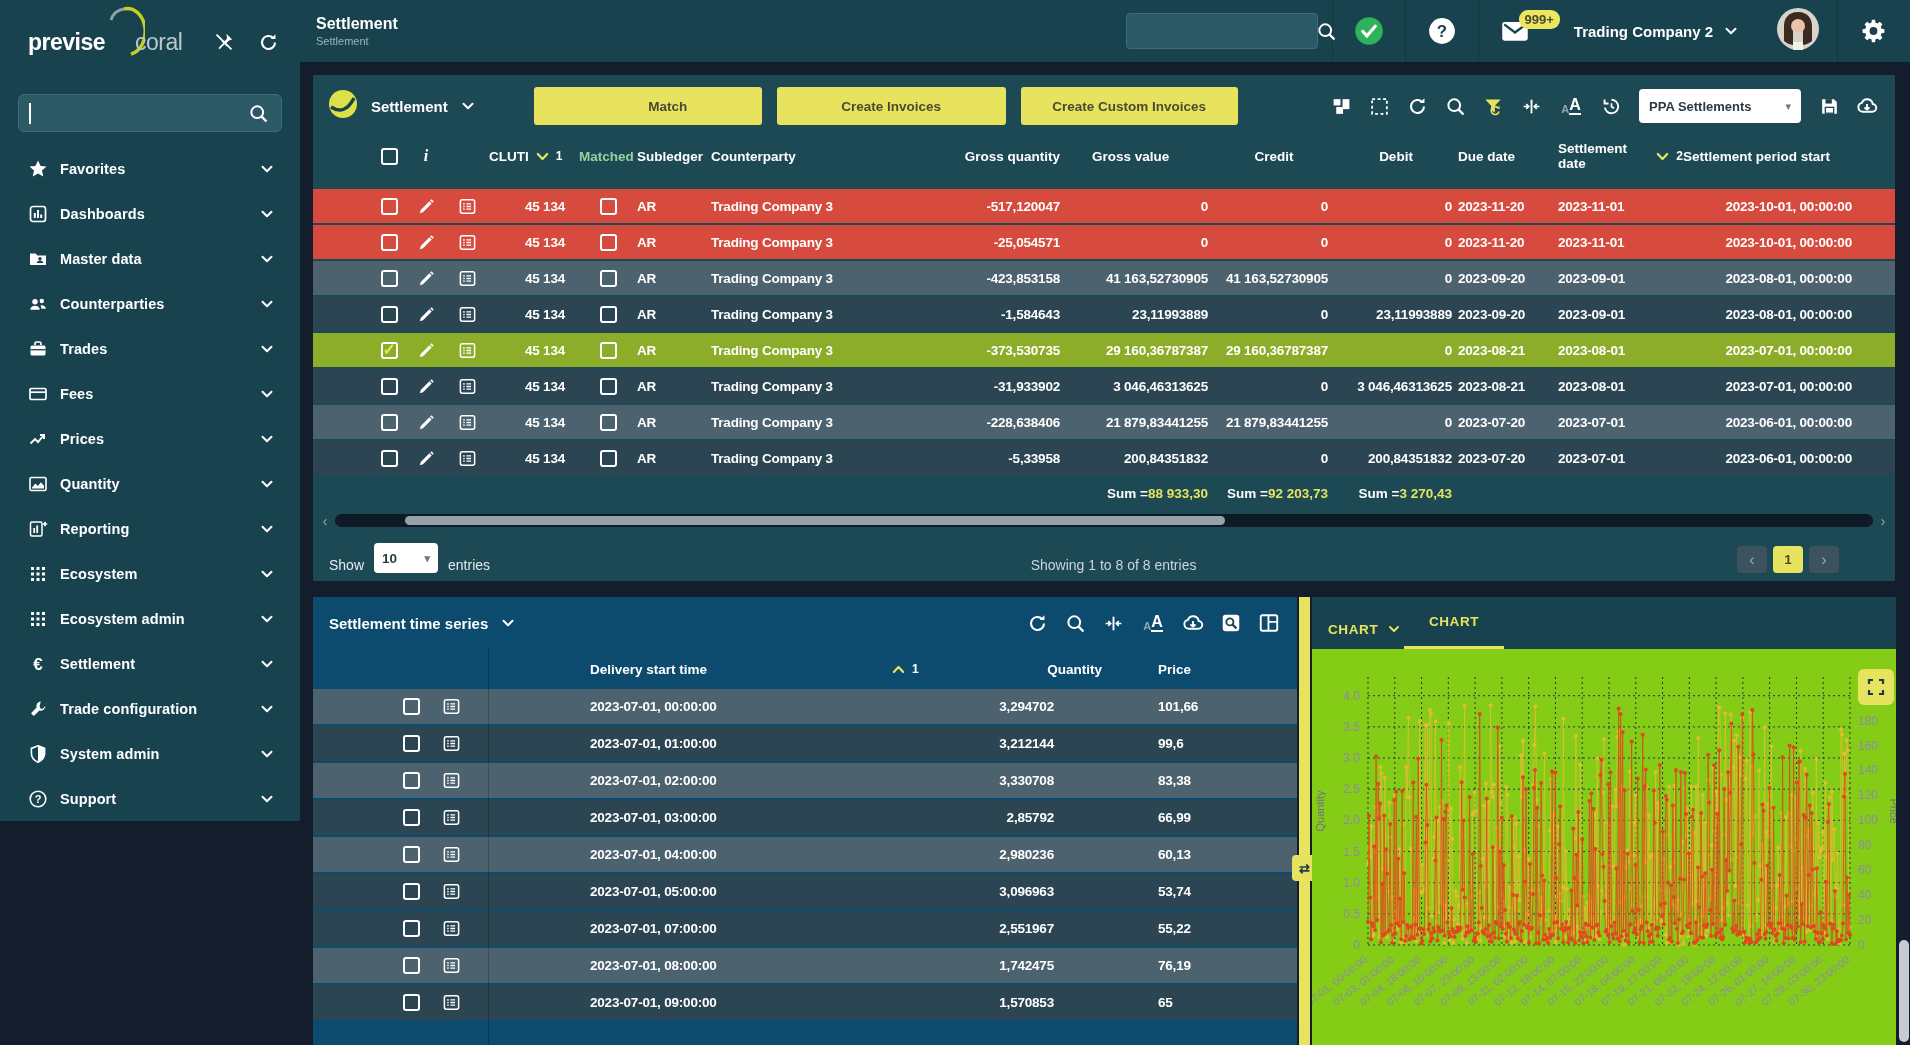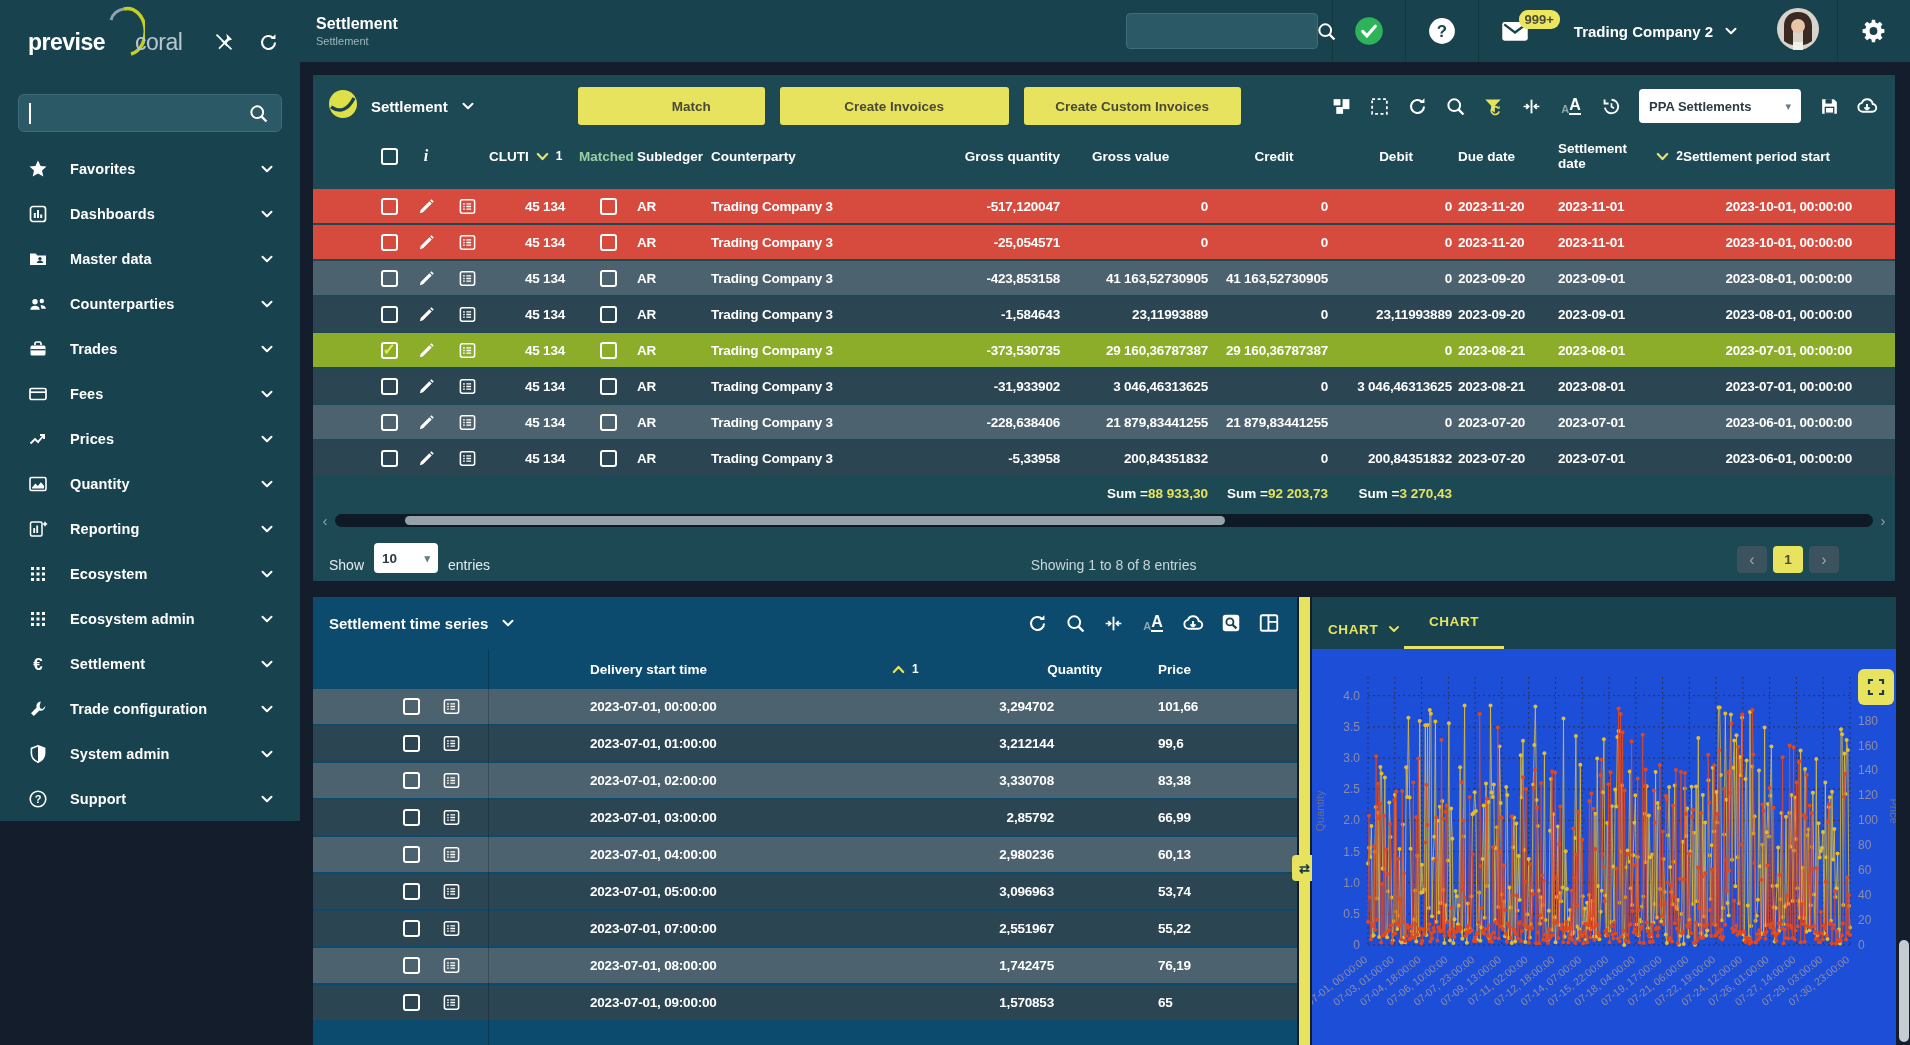--- a/index.html
+++ b/index.html
@@ -17,21 +17,21 @@
   .side-top-icons { display:flex; gap:16px; margin-left:auto; }
   .side-top-icons .tbi { width:28px; height:28px; }
   .side-search { position:relative; margin:22px 18px 10px 18px; height:38px;
     background:#2b5messenger; background:#2b5966; border:1px solid #3f6b78; border-radius:6px;
     display:flex; align-items:center; padding:0 10px; }
   .side-search input { flex:1; background:transparent; border:none; outline:none;
     color:#fff; font-size:14px; font-family:inherit; }
   .side-search .caret-bar { position:absolute; left:10px; top:8px; width:2px; height:21px; background:#fff; }
   .nav { margin-top:14px; }
   .nav-item { display:flex; align-items:center; height:45px; padding:0 24px 0 26px;
-    gap:20px; cursor:pointer; }
+    gap:10px; cursor:pointer; }
   .nav-item .nicon { width:24px; display:flex; justify-content:center; align-items:center; }
   .nav-item .nlabel { color:#fff; font-size:14.5px; font-weight:700; letter-spacing:0.1px; }
   .nav-item .nchev { margin-left:auto; display:flex; }
 
   
   .topbar { position:absolute; left:300px; top:0; right:0; height:62px;
     background:#18424e; display:flex; align-items:center; z-index:4; }
   .title-block { padding-left:16px; }
   .page-title { color:#fff; font-size:16px; font-weight:700; }
   .page-subtitle { color:#9db4bb; font-size:11px; margin-top:2px; }
@@ -50,21 +50,21 @@
   .avatar-wrap { border:none; }
 
   
   .main { position:absolute; left:300px; top:62px; right:0; bottom:0; background:#131d2c; }
   .panel-top { position:absolute; left:13px; top:13px; width:1582px; height:506px; background:#1d4955; }
   .ptoolbar { height:58px; display:flex; align-items:center; padding:10px 10px 6px 14px; }
   .pt-title { display:flex; align-items:center; gap:10px; color:#fff; font-size:15px;
     font-weight:700; margin-left:12px; cursor:pointer; white-space:nowrap; }
   .ybtn { height:38px; border:none; border-radius:3px; background:#e7e35f; color:#4a4a33;
     font-size:13.5px; font-weight:700; font-family:inherit; cursor:pointer; margin-left:15px; }
-  .btn-match { width:187px; margin-left:100px;padding-left:40px; }
+  .btn-match { width:228px; margin-left:56px;padding-left:40px; }
   .btn-ci { width:229px; }
   .btn-cci { width:217px; }
   .pt-icons { display:flex; align-items:center; margin-left:auto; gap:2px; }
   .tbi { width:36px; height:34px; display:flex; align-items:center; justify-content:center; cursor:pointer; }
   .fs-pair { display:flex; align-items:flex-end; width:40px; justify-content:center; cursor:pointer; }
   .fs-small { color:#8fa6ad; font-size:11px; font-weight:700; }
   .fs-big { color:#fff; font-size:16px; font-weight:700; border-bottom:2px solid #fff; line-height:1.05; }
   .view-select { width:162px; height:34px; background:#fff; border-radius:4px; margin:0 8px;
     display:flex; align-items:center; padding:0 10px; cursor:pointer; }
   .view-select .vs-label { color:#2b3a42; font-size:13px; font-weight:700; flex:1; white-space:nowrap; overflow:hidden;}
@@ -129,21 +129,21 @@
   .ts-row.dark { background:#2b4553; }
   .ts-price { padding-left:98px; }
   .qty-head { display:flex; align-items:center; justify-content:space-between; padding-right:6px; }
   .bl-vline { position:absolute; left:175px; top:52px; bottom:0; width:1px; background:rgba(0,0,0,0.22); }
 
   
   .ydivider { position:absolute; left:999px; top:535px; width:11px; bottom:0; background:#e7e35f; }
   .ydiv-handle { position:absolute; left:-7px; top:258px; width:25px; height:26px; background:#e7e35f;
     border-radius:4px; color:#1c3a44; display:flex; align-items:center; justify-content:center;
     font-size:13px; font-weight:700; cursor:col-resize; }
-  .panel-chart { position:absolute; left:1012px; top:535px; right:14px; bottom:0; background:#1d4ed8; }
+  .panel-chart { position:absolute; left:1012px; top:535px; right:14px; bottom:0; background:#84cc16; }
   .chart-head { height:52px; background:#18424e; display:flex; align-items:flex-end; position:relative; }
   .chart-dd { position:absolute; left:16px; top:15px; display:flex; align-items:center; gap:7px;
     color:#e7e35f; font-size:13.5px; font-weight:700; letter-spacing:0.6px; cursor:pointer; }
   .chart-tab { position:absolute; left:92px; width:100px; top:0; height:52px; display:flex;
     align-items:center; justify-content:center; color:#e7e35f; font-size:13.5px; font-weight:700;
     letter-spacing:0.6px; border-bottom:3px solid #e7e35f; cursor:pointer; }
   .fullscreen-btn { position:absolute; right:2px; top:72px; width:36px; height:36px; background:#e7e35f;
     border-radius:6px; display:flex; align-items:center; justify-content:center; cursor:pointer; z-index:3; }
   .vscroll { position:absolute; right:1px; top:878px; width:10px; height:102px; background:#c7ccd1;
     border-radius:5px; cursor:grab; }

